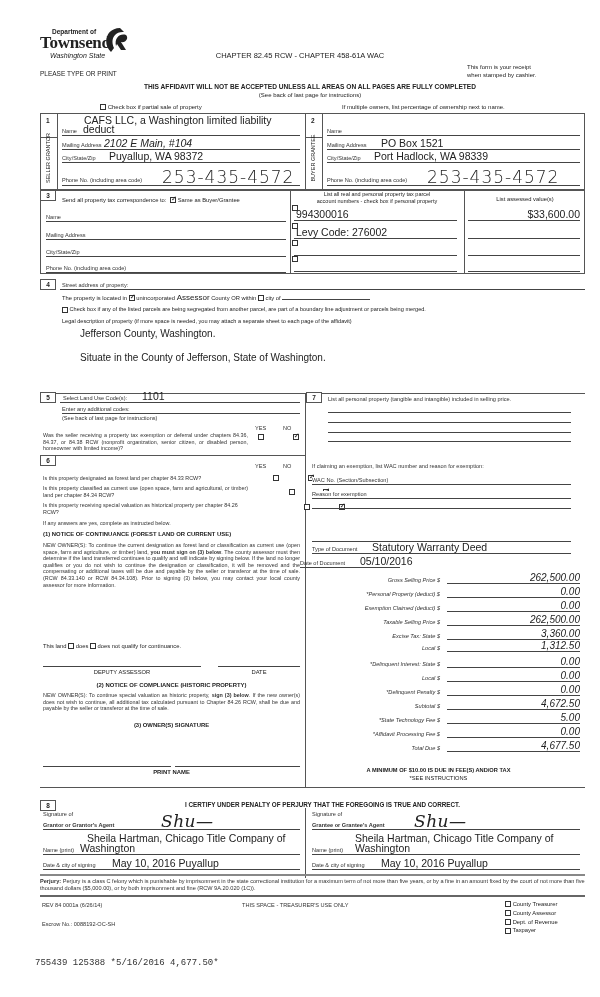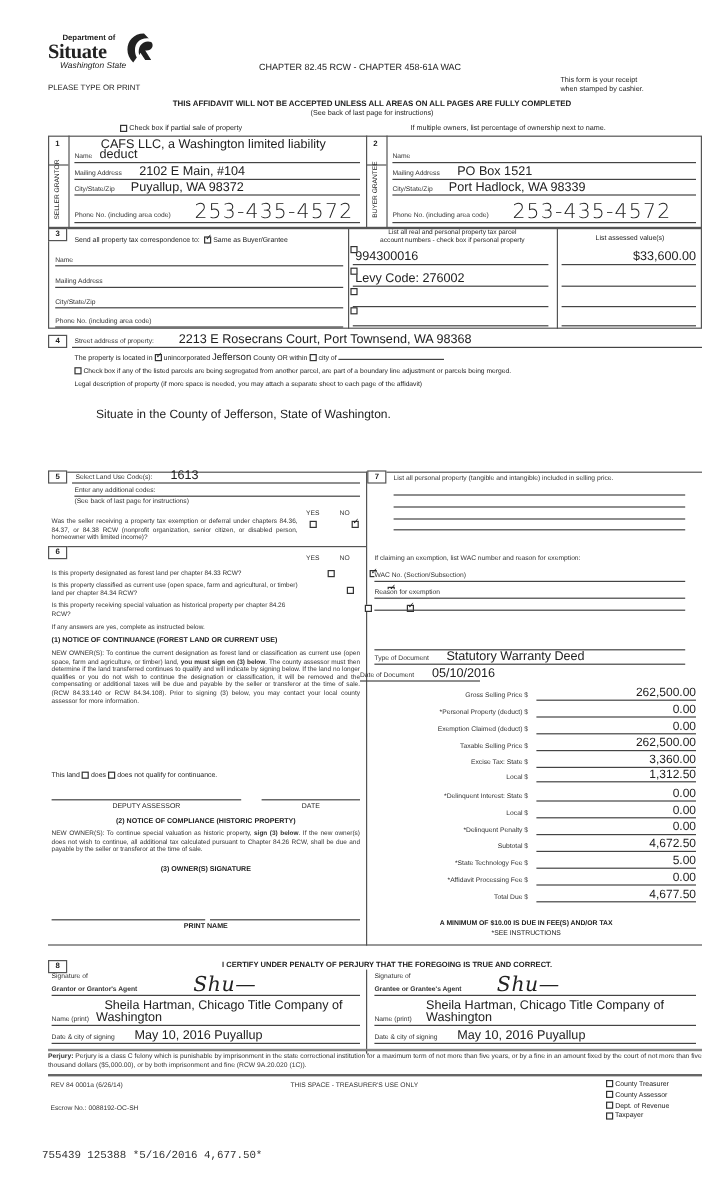--- a/index.html
+++ b/index.html
@@ -14,33 +14,33 @@
   .cb { display: inline-block; width: 6px; height: 6px; border: 0.8px solid #333; vertical-align: middle; position: relative; background: #fff; }
   .cb.checked::after { content: "✓"; position: absolute; left: 0; top: -3px; font-size: 7px; line-height: 8px; color: #222; }
   .secnum { position: absolute; width: 16px; height: 11px; border: 1px solid #555; font-size: 6.5px; font-weight: bold; text-align: center; line-height: 10px; background: #fff; }
   .vline { position: absolute; width: 1px; background: #555; }
   .hline { position: absolute; height: 1px; background: #555; }
   .bold { font-weight: bold; }
   .center { text-align: center; }
   .right { text-align: right; }
   .justify { text-align: justify; }
   .small { font-size: 5.4px; line-height: 6.6px; color: #333; }
-  .amt-row { position: absolute; left: 300px; width: 280px; height: 12px; }
+  .amt-row { position: absolute; left: 300px; width: 280px; height: 12px; font-style: italic; }
   .amt-row .al { position: absolute; right: 140px; bottom: 1px; font-size: 5.6px; color: #333; white-space: nowrap; }
   .amt-row .av { position: absolute; left: 147px; right: 0; bottom: 0; border-bottom: 1px solid #444; text-align: right; font-size: 10px; line-height: 11px; }
 </style>
 </head>
 <body>
 
 
 
 
 <div class="abs" style="left:40px; top:26px; width:95px; height:40px;">
   <div class="abs" style="left:12px; top:2px; font-size:6.5px; font-weight:bold;">Department of</div>
-  <div class="abs" style="left:0; top:7px; font-family:'Liberation Serif', serif; font-size:17px; font-weight:bold; letter-spacing:-0.3px;">Situate</div>
+  <div class="abs" style="left:0; top:7px; font-family:'Liberation Serif', serif; font-size:17px; font-weight:bold; letter-spacing:-0.3px;">Townsend</div>
   <div class="abs" style="left:10px; top:26px; font-size:7px; font-style:italic;">Washington State</div>
   <svg class="abs" style="left:64px; top:0;" width="26" height="28" viewBox="0 0 26 28">
     <path d="M7 26 C-2 18 2 2 16 2 L20 6 C10 5 6 14 10 22 Z" fill="#222"></path>
     <path d="M12 20 C10 12 16 7 22 9 C25 12 22 17 17 16 L22 24 L17 24 L13 18 Z" fill="#222"></path>
   </svg>
 </div>
 <div class="abs" style="left:40px; top:70px; font-size:6.5px;">PLEASE TYPE OR PRINT</div>
 
 <div class="abs center" style="left:170px; top:50px; width:260px;">
   <div style="font-size:7.5px; margin-top:1px;">CHAPTER 82.45 RCW - CHAPTER 458-61A WAC</div>
@@ -71,21 +71,21 @@
 <div class="abs center" style="left:287px; top:155px; width:52px; font-size:5.5px; line-height:6px; transform:rotate(-90deg);">BUYER GRANTEE</div>
 
 
 <div class="abs hand" style="left:84px; top:114px;">CAFS LLC, a Washington limited liability</div>
 <div class="abs ul" style="left:62px; top:124px; width:238px; height:12px;">
   <span class="lbl abs" style="left:0; bottom:1px;">Name</span>
   <span class="hand abs" style="left:21px; bottom:0;">deduct</span>
 </div>
 <div class="abs ul" style="left:62px; top:138px; width:238px; height:12px;">
   <span class="lbl abs" style="left:0; bottom:1px;">Mailing Address</span>
-  <span class="hand abs" style="left:54px; bottom:0;">2102 E Main, #104</span>
+  <span class="hand abs" style="left:42px; bottom:0;font-style:italic;">2102 E Main, #104</span>
 </div>
 <div class="abs ul" style="left:62px; top:151px; width:238px; height:12px;">
   <span class="lbl abs" style="left:0; bottom:1px;">City/State/Zip</span>
   <span class="hand abs" style="left:47px; bottom:0;">Puyallup, WA 98372</span>
 </div>
 <div class="abs ul" style="left:62px; top:166px; width:238px; height:20px;">
   <span class="lbl abs" style="left:0; bottom:2px;">Phone No. (including area code)</span>
   <span class="abs" style="left:100px; bottom:-2px; font-family:'DejaVu Sans', sans-serif; font-size:17px; font-weight:300; letter-spacing:1px;">253-435-4572</span>
 </div>
 
@@ -151,51 +151,51 @@
 </div>
 <div class="abs ul right hand" style="left:468px; top:208px; width:112px; height:13px; line-height:13px;">$33,600.00</div>
 <div class="abs ul" style="left:468px; top:226px; width:112px; height:13px;"></div>
 <div class="abs ul" style="left:468px; top:243px; width:112px; height:13px;"></div>
 <div class="abs ul" style="left:468px; top:259px; width:112px; height:13px;"></div>
 
 
 <div class="secnum" style="left:40px; top:279px;">4</div>
 <div class="abs ul" style="left:60px; top:278px; width:525px; height:12px;">
   <span class="lbl abs" style="left:2px; bottom:1px;">Street address of property:</span>
-  <span class="hand abs" style="left:89px; bottom:0;">2213 E Rosecrans Court, Port Townsend, WA 98368</span>
 </div>
 <div class="abs" style="left:62px; top:293px; font-size:5.8px; white-space:nowrap;">
   <span>The property is located in</span>
   <span class="cb checked"></span>
   <span>unincorporated</span>
-  <span style="font-size:8px;">Jefferson</span>
+  <span style="font-size:8px;">Assessor</span>
   <span>County OR within</span>
   <span class="cb"></span>
   <span>city of</span>
   <span style="display:inline-block; width:88px; border-bottom:1px solid #444; height:6px;"></span>
 </div>
 <div class="abs" style="left:62px; top:306px; font-size:5.6px; white-space:nowrap;">
   <span class="cb"></span>
   <span>Check box if any of the listed parcels are being segregated from another parcel, are part of a boundary line adjustment or parcels being merged.</span>
 </div>
 <div class="abs" style="left:62px; top:318px; font-size:5.6px; white-space:nowrap;">Legal description of property (if more space is needed, you may attach a separate sheet to each page of the affidavit)</div>
 <div class="abs hand" style="left:80px; top:328px; font-size:10px; line-height:12px;">
+  <div>Jefferson County, Washington.</div>
   <div style="margin-top:12px;">Situate in the County of Jefferson, State of Washington.</div>
 </div>
 
 
 <div class="hline" style="left:40px; top:393px; width:545px;"></div>
 <div class="vline" style="left:305px; top:393px; height:395px;"></div>
 <div class="hline" style="left:40px; top:787px; width:545px;"></div>
 
 
 <div class="secnum" style="left:40px; top:392px;">5</div>
 <div class="abs ul" style="left:60px; top:392px; width:240px; height:11px;">
   <span class="lbl abs" style="left:3px; bottom:1px;">Select Land Use Code(s):</span>
-  <span class="hand abs" style="left:82px; bottom:0;">1613</span>
+  <span class="hand abs" style="left:82px; bottom:0;">1101</span>
 </div>
 <div class="abs ul" style="left:62px; top:405px; width:238px; height:9px;">
   <span class="lbl abs" style="left:0; bottom:1px; background:#fff; padding-right:3px;">Enter any additional codes:</span>
 </div>
 <div class="abs lbl" style="left:62px; top:415px;">(See back of last page for instructions)</div>
 <div class="abs lbl" style="left:255px; top:425px;">YES</div>
 <div class="abs lbl" style="left:283px; top:425px;">NO</div>
 <div class="abs small justify" style="left:43px; top:432px; width:205px;">Was the seller receiving a property tax exemption or deferral under chapters 84.36, 84.37, or 84.38 RCW (nonprofit organization, senior citizen, or disabled person, homeowner with limited income)?</div>
 <span class="cb abs" style="left:258px; top:434px;"></span>
 <span class="cb abs checked" style="left:285px; top:434px;"></span>

